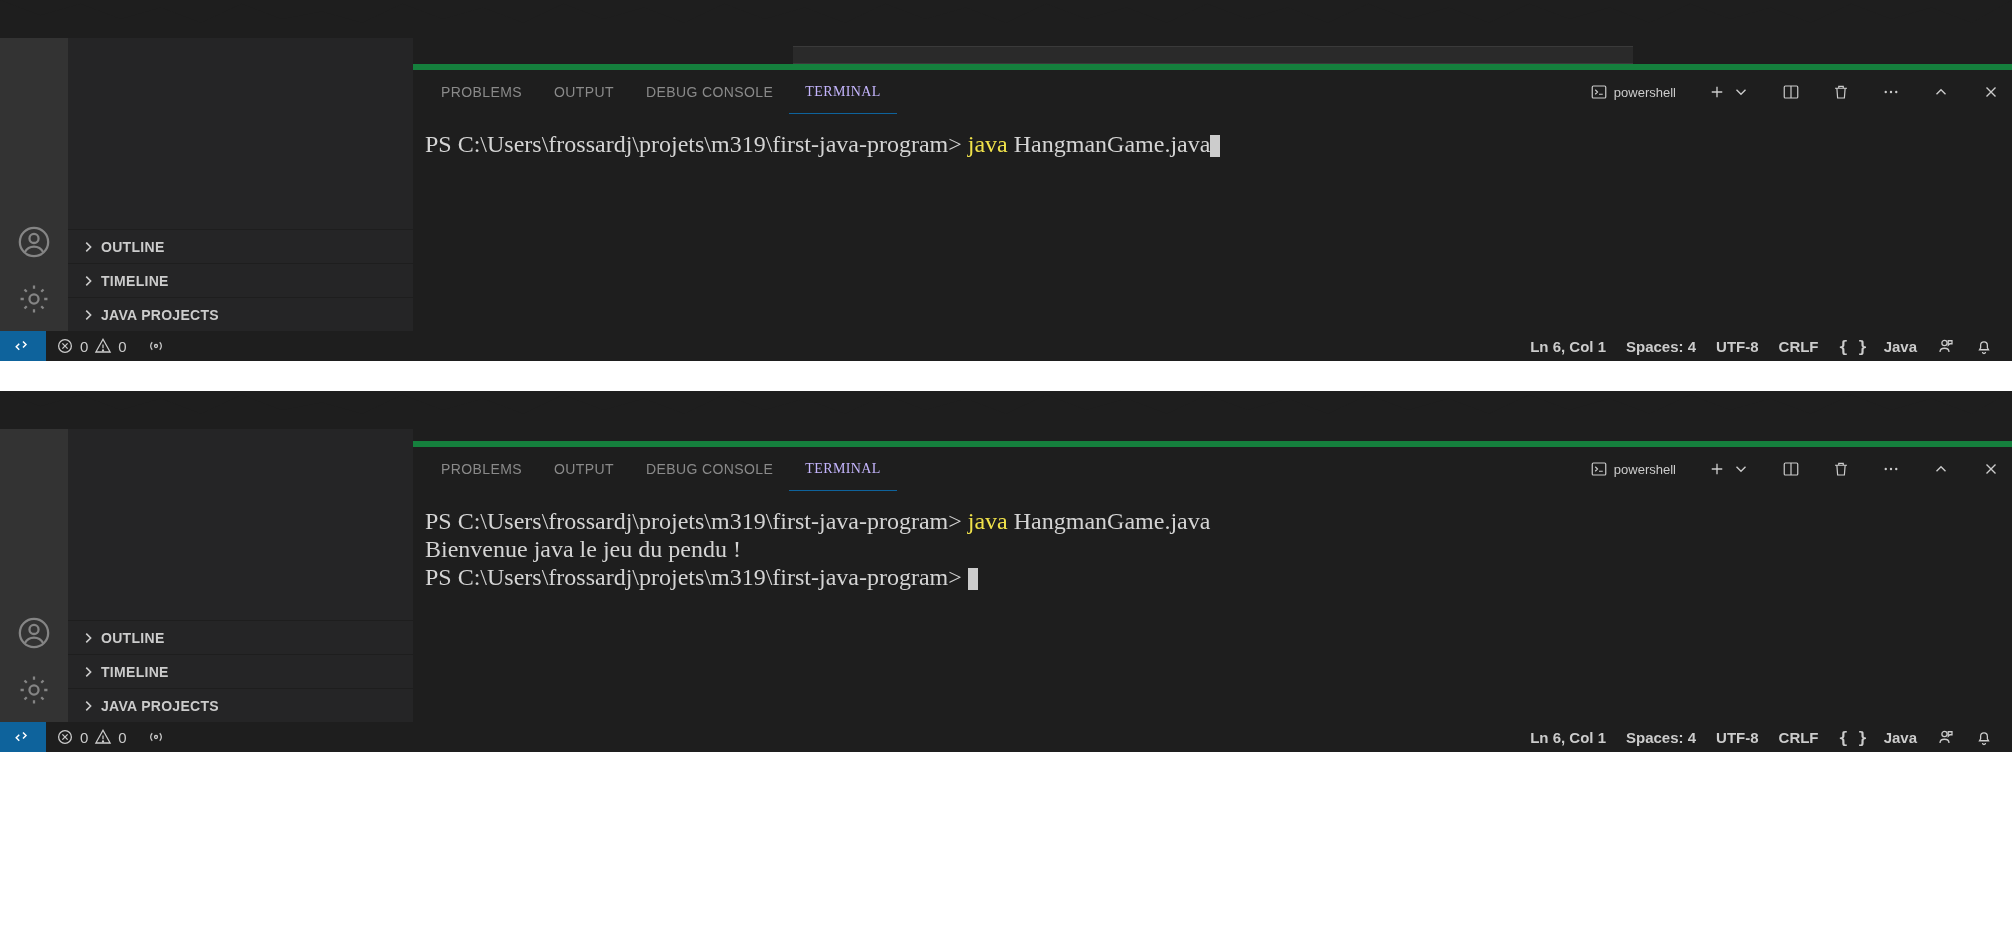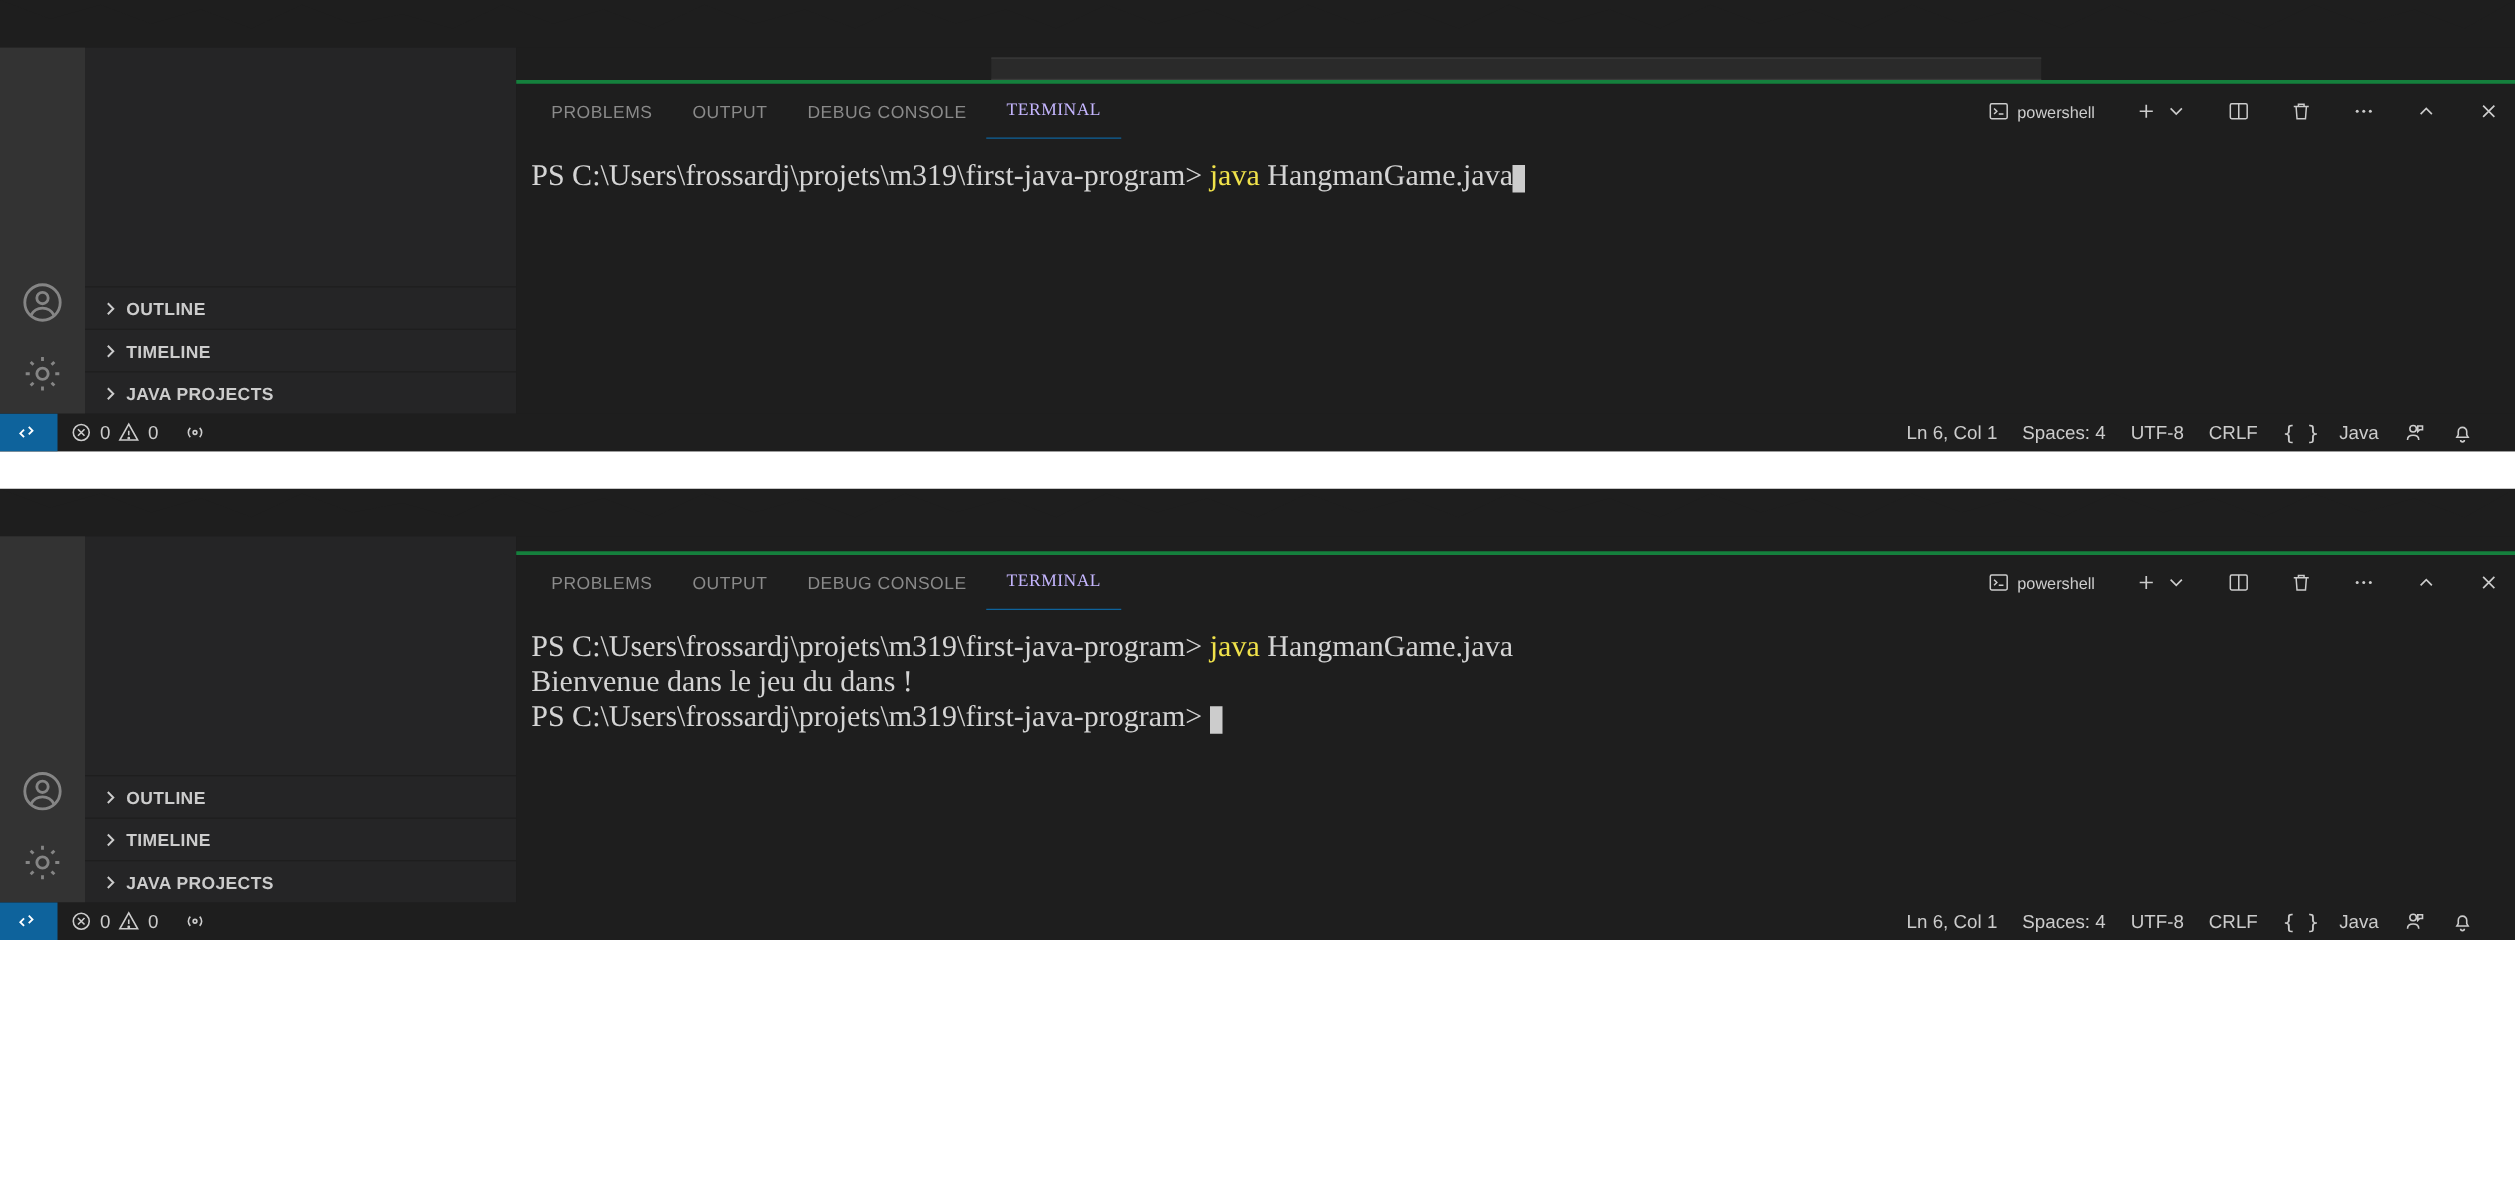--- a/index.html
+++ b/index.html
@@ -77,21 +77,21 @@
     width: 840px;
     background: #2a2a2a;
     border: 1px solid #3a3a3a;
     border-left: none;
     border-right: none;
   }
   .panel {
     flex: 1;
     display: flex;
     flex-direction: column;
-    border-top: 3px solid #15803d;
+    border-top: 6px solid #15803d;
   }
   .panel-tabs {
     display: flex;
     align-items: center;
     height: 44px;
     padding: 0 12px 0 12px;
   }
   .panel-tabs .tab {
     padding: 0 16px;
     height: 100%;
@@ -157,21 +157,21 @@
   }
   .status-seg {
     display: flex;
     align-items: center;
     gap: 6px;
     padding: 0 10px;
     cursor: pointer;
     height: 100%;
   }
   .status-bar .left { display: flex; align-items: center; height: 100%; }
-  .status-bar .right { margin-left: auto; display: flex; align-items: flex-start; height: 100%; padding-right: 23px; }
+  .status-bar .right { margin-left: auto; display: flex; align-items: flex-start; height: 100%; padding-right: 9px; font-weight: bold; }
   .status-bar svg { width: 18px; height: 18px; }
   .braces { font-family: Consolas, monospace; font-size: 16px; }
 </style>
 </head>
 <body>
 
 <div class="vscode-window">
   <div class="top-ragged"></div>
 
   <div class="main-row">
@@ -448,21 +448,21 @@
                 </svg>
               </span>
             <span class="grp">
                 <svg viewBox="0 0 24 24" stroke="currentColor" stroke-width="1.8" fill="none">
                   <path d="M6 6l12 12M18 6L6 18"></path>
                 </svg>
               </span>
           </div>
         </div>
         <div class="terminal"><span>PS C:\Users\frossardj\projets\m319\first-java-program&gt;</span> <span class="cmd">java</span> <span>HangmanGame.java</span>
-<span>Bienvenue dans le jeu du dans !</span>
+<span>Bienvenue java le jeu du pendu !</span>
 <span>PS C:\Users\frossardj\projets\m319\first-java-program&gt;</span> <span class="cursor-block"></span></div>
       </div>
     </div>
   </div>
 
   <div class="status-bar">
     <div class="status-remote">
       <svg viewBox="0 0 24 24" fill="none" stroke="currentColor" stroke-width="2">
           <path d="M7 9l-4 4 4 4M12 6l4 4-4 4"></path>
         </svg>

